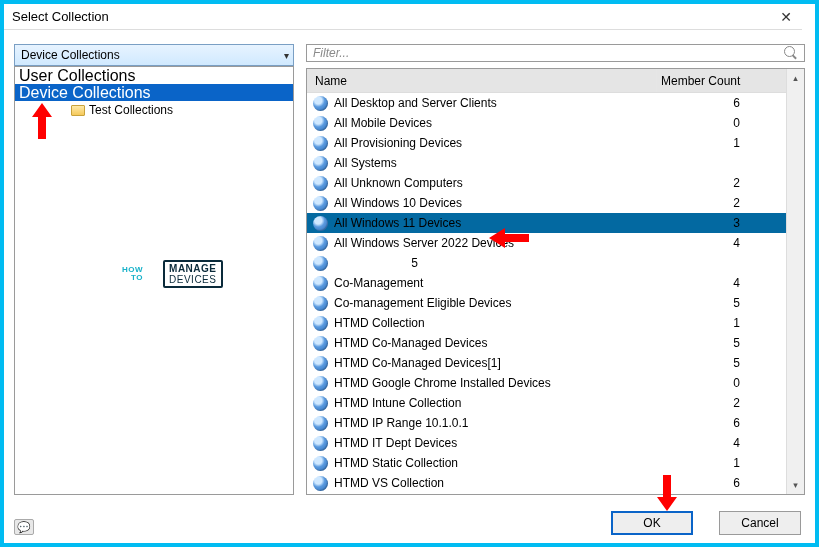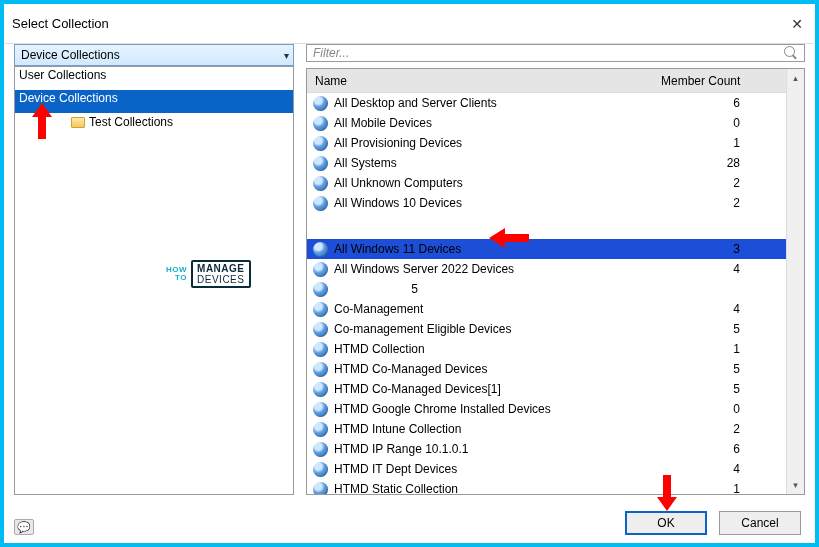--- a/index.html
+++ b/index.html
@@ -5,22 +5,22 @@
   * { box-sizing: border-box; }
   html, body { margin: 0; padding: 0; font-family: "Segoe UI", Tahoma, sans-serif; font-size: 12px; color: #000; }
   .frame {
     width: 819px; height: 547px;
     border: 4px solid #00bcf2;
     background: #fff;
     position: relative;
     overflow: hidden;
   }
   .titlebar {
-    position: absolute; top: 0; left: 0; right: 2px;
-    height: 40px;
+    position: absolute; top: 0; left: 0; right: 13px;
+    height: 26px;
     padding: 4px 8px;
     font-size: 13px;
     display: flex; justify-content: space-between; align-items: center;
     border-bottom: 1px solid #ddd;
   }
   .close-x { font-family: Arial, sans-serif; font-size: 14px; color: #333; padding-right: 2px;}
   .content {
     position: absolute; top: 40px; left: 10px; right: 10px; bottom: 48px;
     display: flex; gap: 12px;
   }
@@ -37,23 +37,23 @@
     font-size: 12px;
   }
   .combo .chev { font-size: 10px; color: #333; }
   .tree {
     flex: 1;
     border: 1px solid #9a9a9a;
     margin-top: 0;
     overflow: hidden;
   }
   .tree-item {
-    height: 23px; line-height: 17px;
+    height: 17px; line-height: 17px;
     padding-left: 4px;
-    font-size: 12px;
+    font-size: 16px;
     white-space: nowrap;
   }
   .tree-item.selected {
     background: #0a64c8; color: #fff;
   }
   .tree-sub {
     padding-left: 56px; height: 18px; line-height: 18px;
     display: flex; align-items: center; gap: 4px;
   }
   .folder-ico {
@@ -98,21 +98,21 @@
     border-bottom: 1px solid #ddd;
     background: #e5e5e5;
   }
   .gh-name { flex: 1; padding-left: 8px; font-size: 12px; }
   .gh-count { width: 130px; text-align: left; padding-left: 4px; border-left: 1px solid #e6e6e6; height: 100%; display:flex; align-items:center;}
   .rows { }
   .row {
     height: 20px; display: flex; align-items: center;
     padding-left: 6px;
   }
-  .row.hover { background: #1d4ed8; margin-top: 26px; }
+  .row.hover { background: #0369a1; }
   .globe {
     width: 15px; height: 15px; margin-right: 6px;
     border-radius: 50%;
     background: radial-gradient(circle at 35% 30%, #cfe8ff 0 25%, #5a9adf 45%, #2b6bb5 100%);
     box-shadow: inset -1px -1px 1px rgba(0,0,0,.2);
     flex-shrink: 0;
   }
   .rname { flex: 1; font-size: 12px; white-space: nowrap; overflow: hidden; text-overflow: ellipsis; }
   .rcount { width: 130px; text-align: right; padding-right: 46px; font-size: 12px; }
   .vscroll {
@@ -123,21 +123,21 @@
     position: absolute; left: 0; right: 0; height: 18px;
     display: flex; align-items:center; justify-content:center;
     font-size: 9px; color: #555; background:#f0f0f0;
   }
   .vscroll .arrow.up { top: 0; }
   .vscroll .arrow.down { bottom: 0; }
 
   
   .footer {
     position: absolute; bottom: 8px; right: 14px;
-    display: flex; gap: 12px;
+    display: flex; gap: 26px;
   }
   .btn {
     width: 82px; height: 24px;
     background: #eee; border: 1px solid #9a9a9a;
     font-size: 12px; display:flex; align-items:center; justify-content:center;
   }
   .btn.primary {
     border: 2px solid #0a64c8;
   }
   .status-ico {
@@ -150,23 +150,22 @@
     font-size: 11px; color:#666;
   }
   
   .arrow-red { position: absolute; pointer-events: none; }
   .arrow-red svg { display:block; }
 
   
   .watermark {
     position: absolute; left: 118px; top: 256px;
     font-size: 10px; font-weight: 700; letter-spacing: .5px;
-    display:flex; align-items:center; gap:4px;
+    display:flex; align-items:center; gap:20px;
     color:#0a2a3a;
-    margin-left:44px;
   }
   .watermark .how { font-size: 8px; color:#16b1c9; line-height:8px; text-align:right;}
   .watermark .box { border:2px solid #0a2a3a; padding:1px 4px; border-radius:2px; }
 </style>
 </head>
 <body>
 
 <div class="frame">
 
   <div class="titlebar">
@@ -214,21 +213,20 @@
                 <span class="rcount">0</span>
               </div>
               <div class="row">
                 <span class="globe"></span>
                 <span class="rname">All Provisioning Devices</span>
                 <span class="rcount">1</span>
               </div>
               <div class="row">
                 <span class="globe"></span>
                 <span class="rname">All Systems</span>
-                <span class="rcount">28</span>
               </div>
               <div class="row">
                 <span class="globe"></span>
                 <span class="rname">All Unknown Computers</span>
                 <span class="rcount">2</span>
               </div>
               <div class="row">
                 <span class="globe"></span>
                 <span class="rname">All Windows 10 Devices</span>
                 <span class="rcount">2</span>

